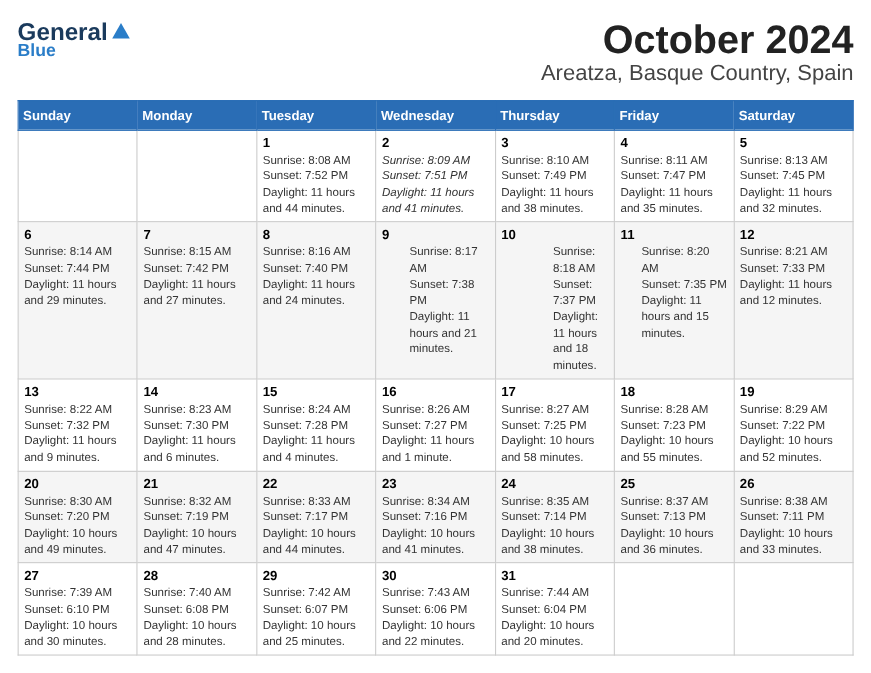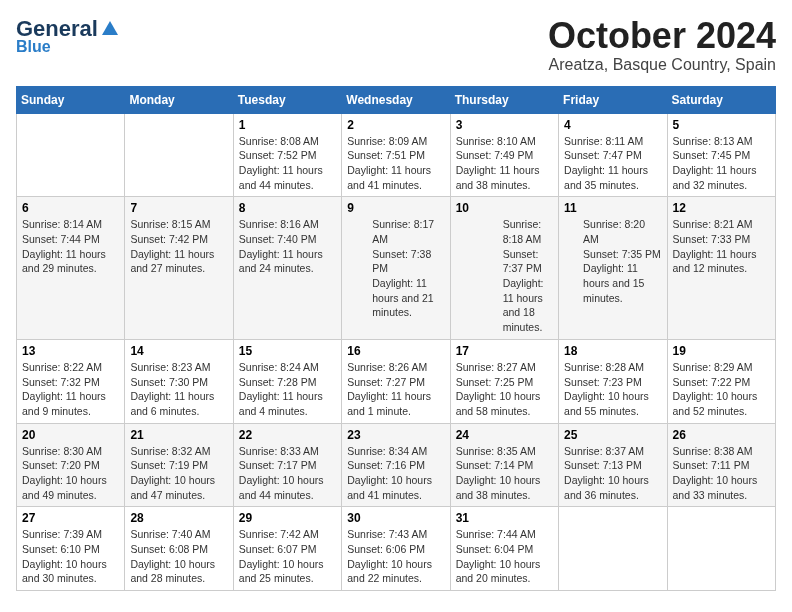--- a/index.html
+++ b/index.html
@@ -24,21 +24,21 @@
     .title-block {
       text-align: right;
     }
     .month-title {
       font-size: 36px;
       font-weight: bold;
       color: #222;
       line-height: 1.1;
     }
     .location-title {
-      font-size: 16px;
+      font-size: 20px;
       color: #444;
     }
     table {
       width: 100%;
       border-collapse: collapse;
       font-size: 11px;
     }
     thead th {
       background-color: #2a6db5;
       color: #fff;
@@ -116,21 +116,21 @@
         <td class="empty-cell"></td>
         <td class="empty-cell"></td>
         <td>
           <span class="day-number">1</span>
           <div class="day-info" style="white-space: pre-line;">Sunrise: 8:08 AM
 Sunset: 7:52 PM
 Daylight: 11 hours and 44 minutes.</div>
         </td>
         <td>
           <span class="day-number">2</span>
-          <div class="day-info" style="white-space: pre-line;">Sunrise: 8:09 AM
+          <div class="day-info" style="white-space: pre-line; font-style: italic;">Sunrise: 8:09 AM
 Sunset: 7:51 PM
 Daylight: 11 hours and 41 minutes.</div>
         </td>
         <td>
           <span class="day-number">3</span>
           <div class="day-info" style="white-space: pre-line;">Sunrise: 8:10 AM
 Sunset: 7:49 PM
 Daylight: 11 hours and 38 minutes.</div>
         </td>
         <td>

